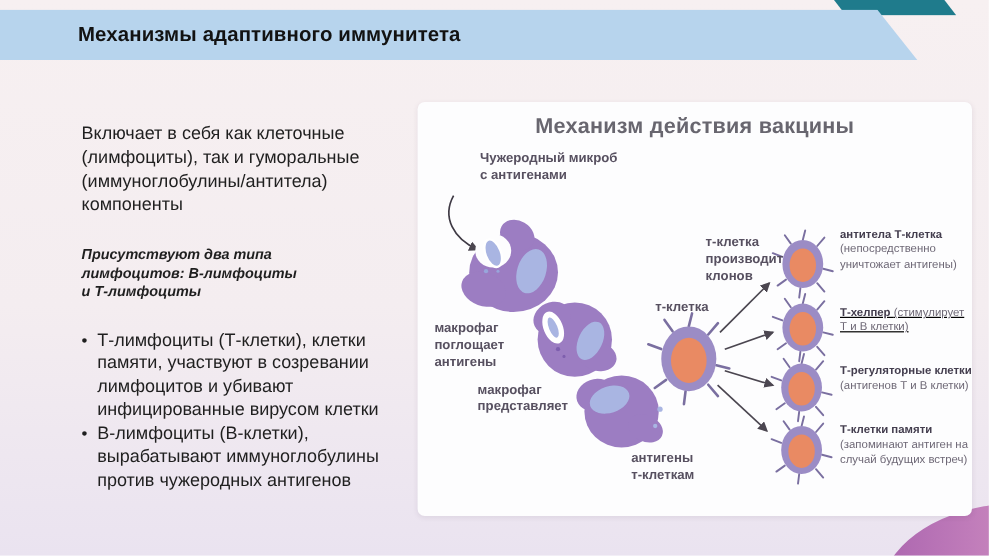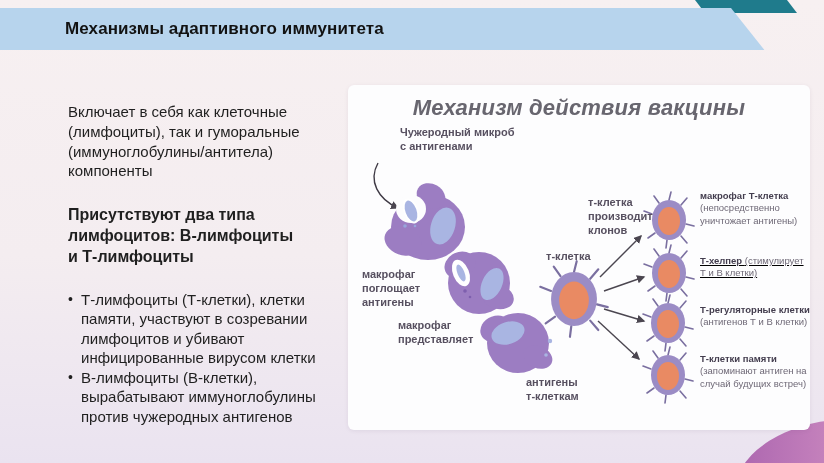--- a/index.html
+++ b/index.html
@@ -33,34 +33,34 @@
     display:flex; align-items:center;
   }
   .band h1 {
     margin-left:65px; font-size:17px; font-weight:bold; color:#121212;
     letter-spacing:.1px;
   }
 
   
   .left-col { position:absolute; left:68px; top:102px; width:286px; color:#1f1f1f; }
   .left-col .para { font-size:15px; line-height:1.32; white-space:pre-line; }
-  .left-col .subhead { margin-top:24px; font-size:16px; font-weight:bold; line-height:1.3; white-space:pre-line; }
+  .left-col .subhead { margin-top:24px; font-size:12px; font-weight:bold; line-height:1.3; white-space:pre-line;font-style:italic; }
   .bullets { margin-top:22px; list-style:none; }
   .bullets li { position:relative; padding-left:13px; font-size:15px; line-height:1.3; white-space:pre-line; }
   .bullets li::before { content:"•"; position:absolute; left:0; top:0; font-size:14px; }
 
   
   .panel {
     position:absolute; left:348px; top:85px; width:462px; height:345px;
     background:#fdfdfe; border-radius:6px;
     box-shadow:0 1px 4px rgba(60,40,80,.08);
   }
   .panel-title {
     position:absolute; left:0; top:10px; width:100%; text-align:center;
-    font-size:22px; font-weight:bold; color:#68666f; letter-spacing:.2px;font-style:italic;
+    font-size:18px; font-weight:bold; color:#68666f; letter-spacing:.2px;
   }
   .dlabel {
     position:absolute; font-size:11px; font-weight:bold; color:#575060;
     line-height:1.28; white-space:pre-line;
   }
   .tlabel { position:absolute; width:110px; font-size:9.5px; line-height:1.3; }
   .tlabel .tname { font-weight:bold; color:#433d4e; }
   .tlabel .tnote { font-weight:normal; color:#6e6876; }
   svg.diagram { position:absolute; left:0; top:0; }
 </style>
@@ -175,21 +175,21 @@
     <div class="dlabel" style="left:50px; top:233px;">макрофаг
 представляет</div>
     <div class="dlabel" style="left:178px; top:290px;">антигены
 т-клеткам</div>
     <div class="dlabel" style="left:198px; top:164px;">т-клетка</div>
     <div class="dlabel" style="left:240px; top:110px;">т-клетка
 производит
 клонов</div>
 
     <div class="tlabel" style="left:352px; top:105px;">
-      <span class="tname">макрофаг Т-клетка </span><span class="tnote">(непосредственно уничтожает антигены)</span>
+      <span class="tname">антитела Т-клетка </span><span class="tnote">(непосредственно уничтожает антигены)</span>
     </div>
     <div class="tlabel" style="left:352px; top:170px;text-decoration:underline;">
       <span class="tname">Т-хелпер </span><span class="tnote">(стимулирует Т и В клетки)</span>
     </div>
     <div class="tlabel" style="left:352px; top:219px;">
       <span class="tname">Т-регуляторные клетки </span><span class="tnote">(антигенов Т и В клетки)</span>
     </div>
     <div class="tlabel" style="left:352px; top:268px;">
       <span class="tname">Т-клетки памяти </span><span class="tnote">(запоминают антиген на случай будущих встреч)</span>
     </div>

